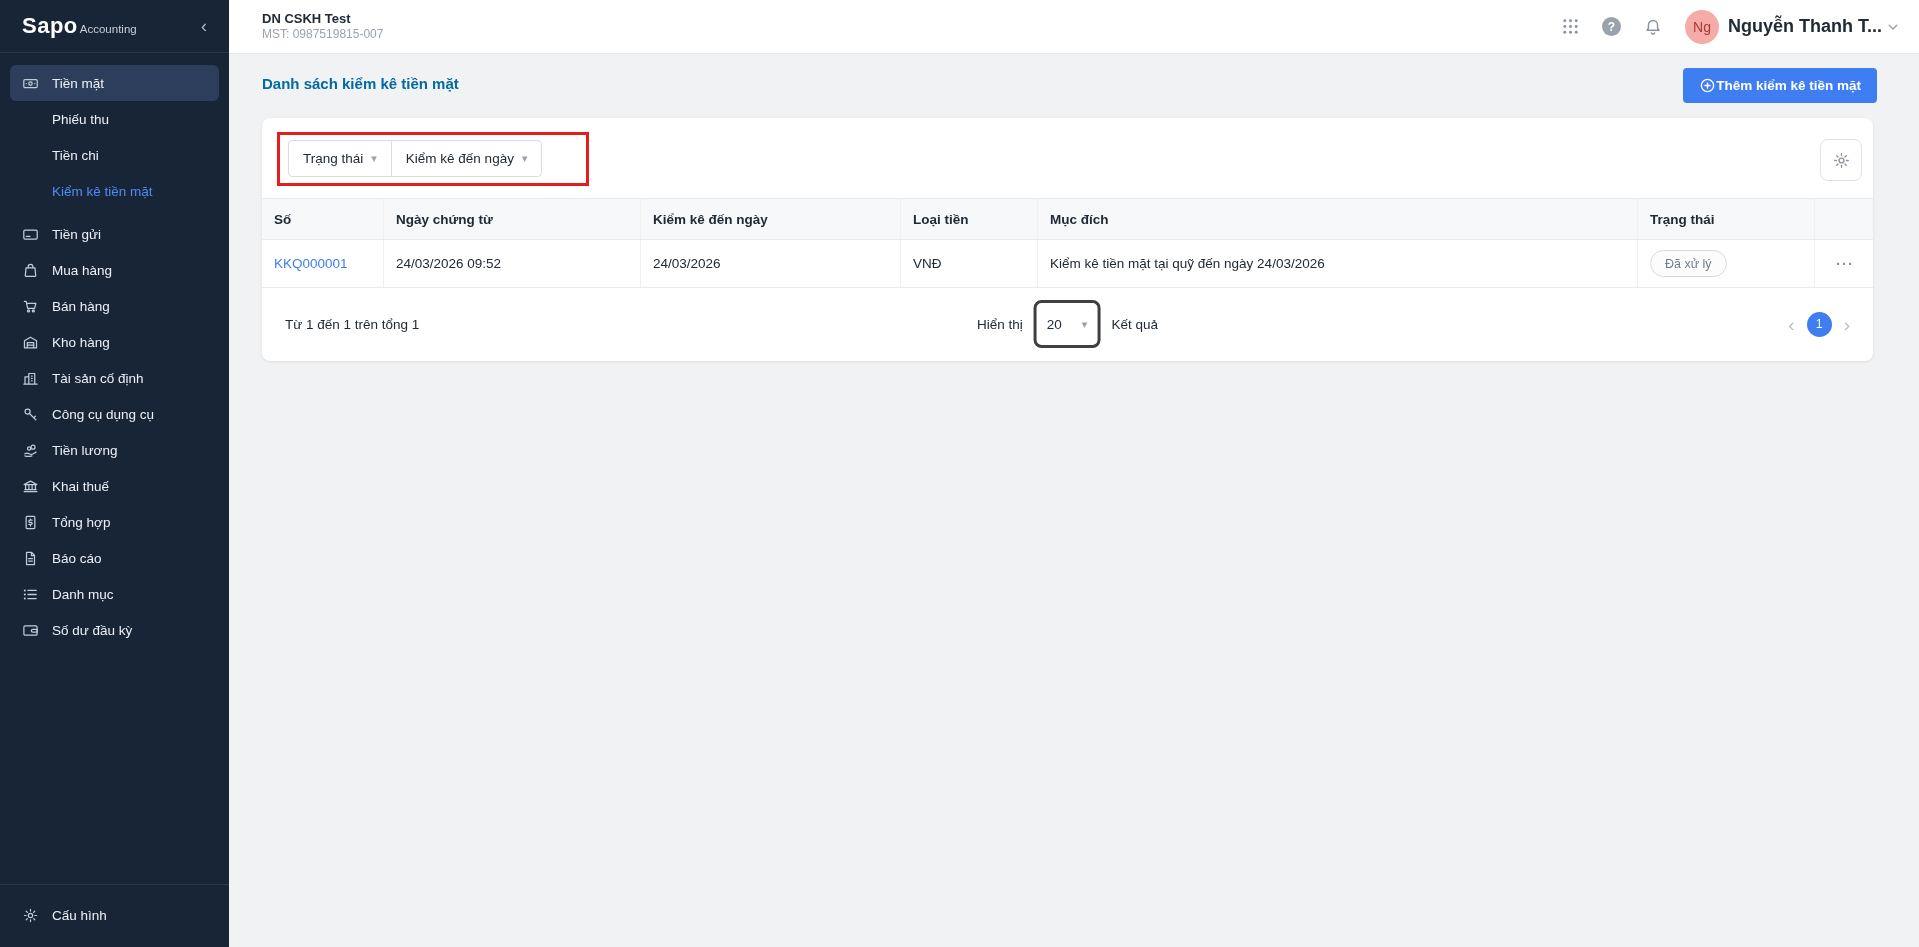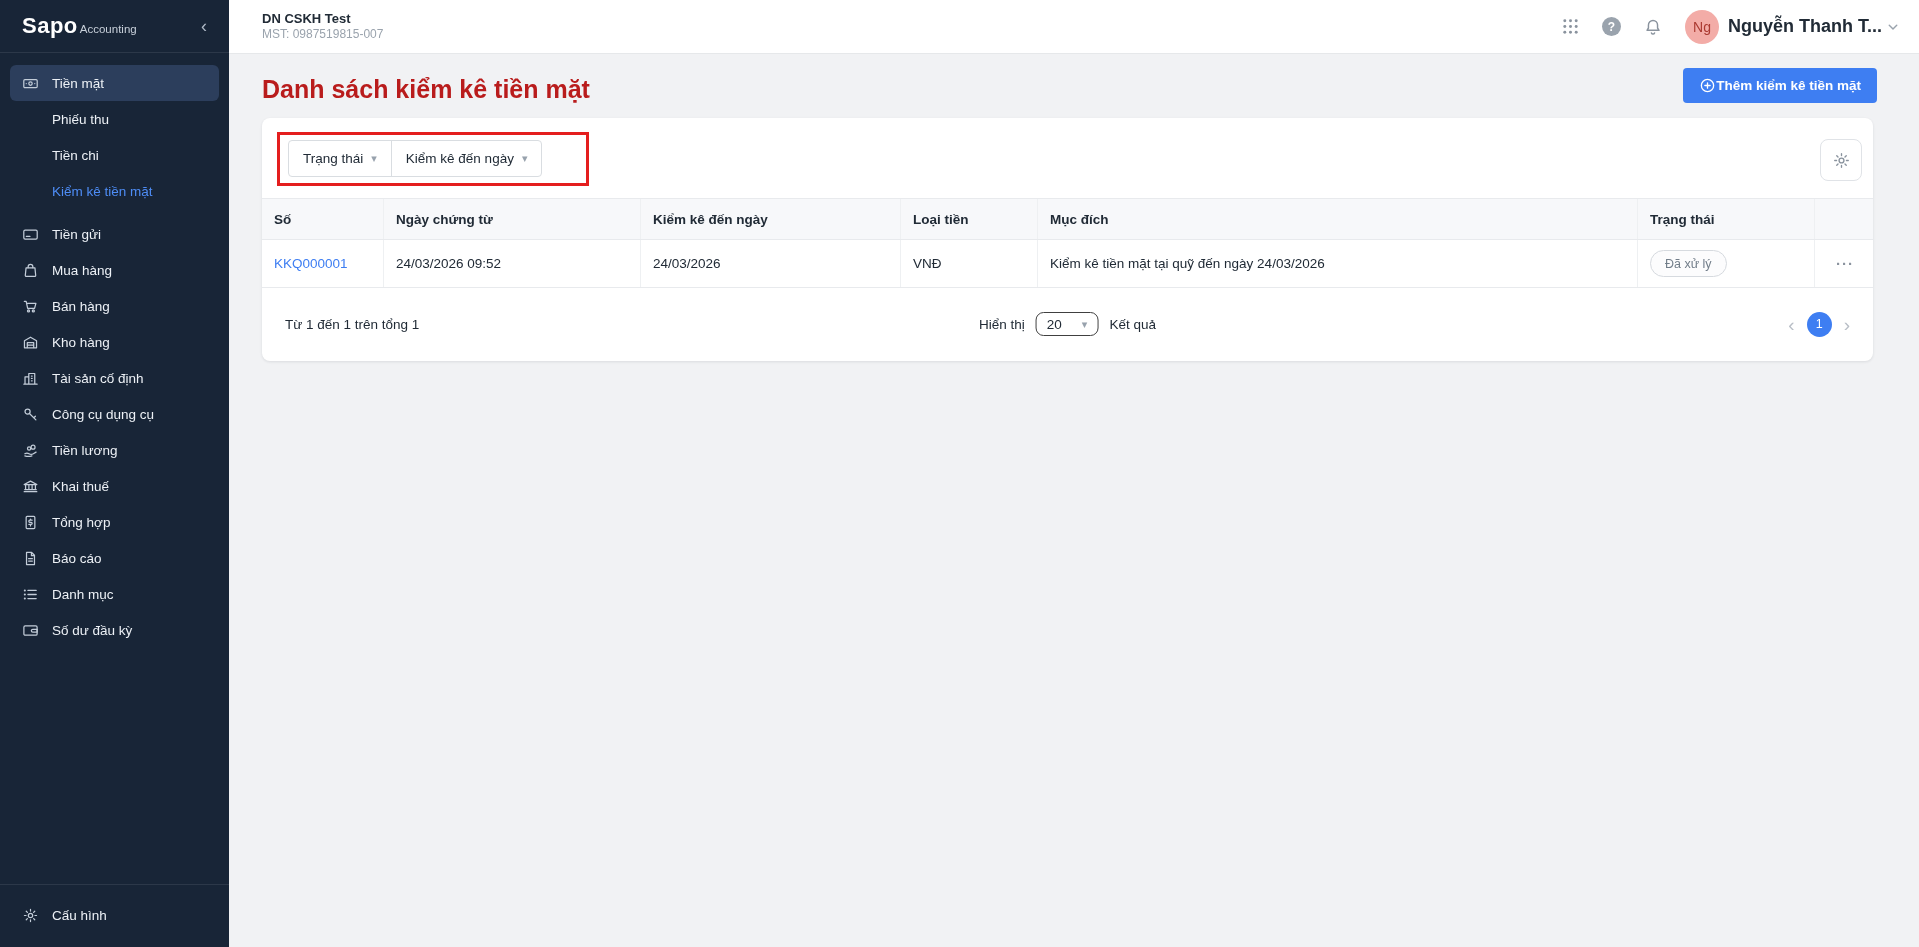--- a/index.html
+++ b/index.html
@@ -29,21 +29,21 @@
   .top-actions { margin-left:auto; display:flex; align-items:center; gap:22px; padding-right:18px; }
   .top-icon { color:#8a939e; display:inline-flex; cursor:pointer; }
   .help-circle { width:19px; height:19px; border-radius:50%; background:#9aa3ad; color:#fff; font-size:12px; font-weight:bold; display:flex; align-items:center; justify-content:center; cursor:pointer; }
   .user-chip { display:flex; align-items:center; gap:9px; cursor:pointer; }
   .avatar { width:34px; height:34px; border-radius:50%; background:#f3aca7; color:#ab3a32; font-size:14px; display:flex; align-items:center; justify-content:center; }
   .user-name { font-size:18px; font-weight:bold; color:#212b36; max-width:148px; white-space:nowrap; }
   .user-caret { color:#9aa3ad; display:inline-flex; }
 
   
   .content { position:absolute; left:229px; top:54px; right:0; bottom:0; background:#f1f2f4; }
-  .page-title { position:absolute; left:33px; top:21px; font-size:25px; font-weight:bold; color:#b91c1c; }
+  .page-title { position:absolute; left:33px; top:21px; font-size:15px; font-weight:bold; color:#0369a1; }
   .add-btn { position:absolute; right:42px; top:14px; height:35px; background:#3e7ef2; color:#fff; border:none; border-radius:4px; font-size:13.5px; font-weight:bold; padding:0 16px; display:flex; align-items:center; gap:0; cursor:pointer; font-family:inherit; }
 
   .card { position:absolute; left:33px; right:46px; top:64px; height:243px; background:#fff; border-radius:8px; box-shadow:0 1px 3px rgba(20,30,40,.1); }
 
   
   .filter-row { position:relative; height:80px; }
   .annotation-box { position:absolute; left:15px; top:14px; width:312px; height:54px; border:3px solid #e41e1e; pointer-events:none; z-index:3; }
   .filter-group { position:absolute; left:26px; top:22px; height:37px; display:flex; border:1px solid #d9dde1; border-radius:4px; background:#fff; }
   .filter-btn { display:flex; align-items:center; gap:8px; padding:0 14px; font-size:13.5px; color:#212b36; cursor:pointer; }
   .filter-btn + .filter-btn { border-left:1px solid #d9dde1; }
@@ -59,21 +59,21 @@
   .th { font-weight:bold; color:#212b36; font-size:13.5px; }
   .c0{width:121px;} .c1{width:257px;} .c2{width:260px;} .c3{width:137px;} .c4{width:603px;flex:1;} .c5{width:177px;} .c6{width:59px; justify-content:center;}
   .doc-link { color:#3e7ef2; cursor:pointer; text-decoration:none; }
   .badge { display:inline-flex; align-items:center; height:27px; padding:0 14px; border:1px solid #d6dadf; border-radius:14px; background:#fcfcfd; color:#717d89; font-size:12.5px; }
   .more-btn { color:#8a939e; font-size:15px; font-weight:bold; letter-spacing:1px; cursor:pointer; line-height:1; }
 
   
   .pag-row { height:72px; display:flex; align-items:center; position:relative; padding:0 23px; }
   .pag-summary { color:#212b36; }
   .pag-center { position:absolute; left:50%; transform:translateX(-50%); display:flex; align-items:center; gap:11px; }
-  .per-page { height:24px; min-width:57px; border:1px solid #404040; border-radius:8px; background:#fff; display:flex; align-items:center; justify-content:center; gap:20px; padding:0 10px; cursor:pointer; }
+  .per-page { height:48px; min-width:57px; border:3px solid #404040; border-radius:8px; background:#fff; display:flex; align-items:center; justify-content:center; gap:20px; padding:0 10px; cursor:pointer; }
   .pag-nav { margin-left:auto; display:flex; align-items:center; gap:12px; }
   .pag-arrow { color:#b8bec6; font-size:19px; cursor:pointer; line-height:1; }
   .page-num { width:25px; height:25px; border-radius:50%; background:#3e7ef2; color:#fff; font-size:12.5px; display:flex; align-items:center; justify-content:center; cursor:pointer; }
 
   svg.ic { display:block; }
 </style>
 </head>
 <body>
 
 <svg width="0" height="0" style="position:absolute" aria-hidden="true">

